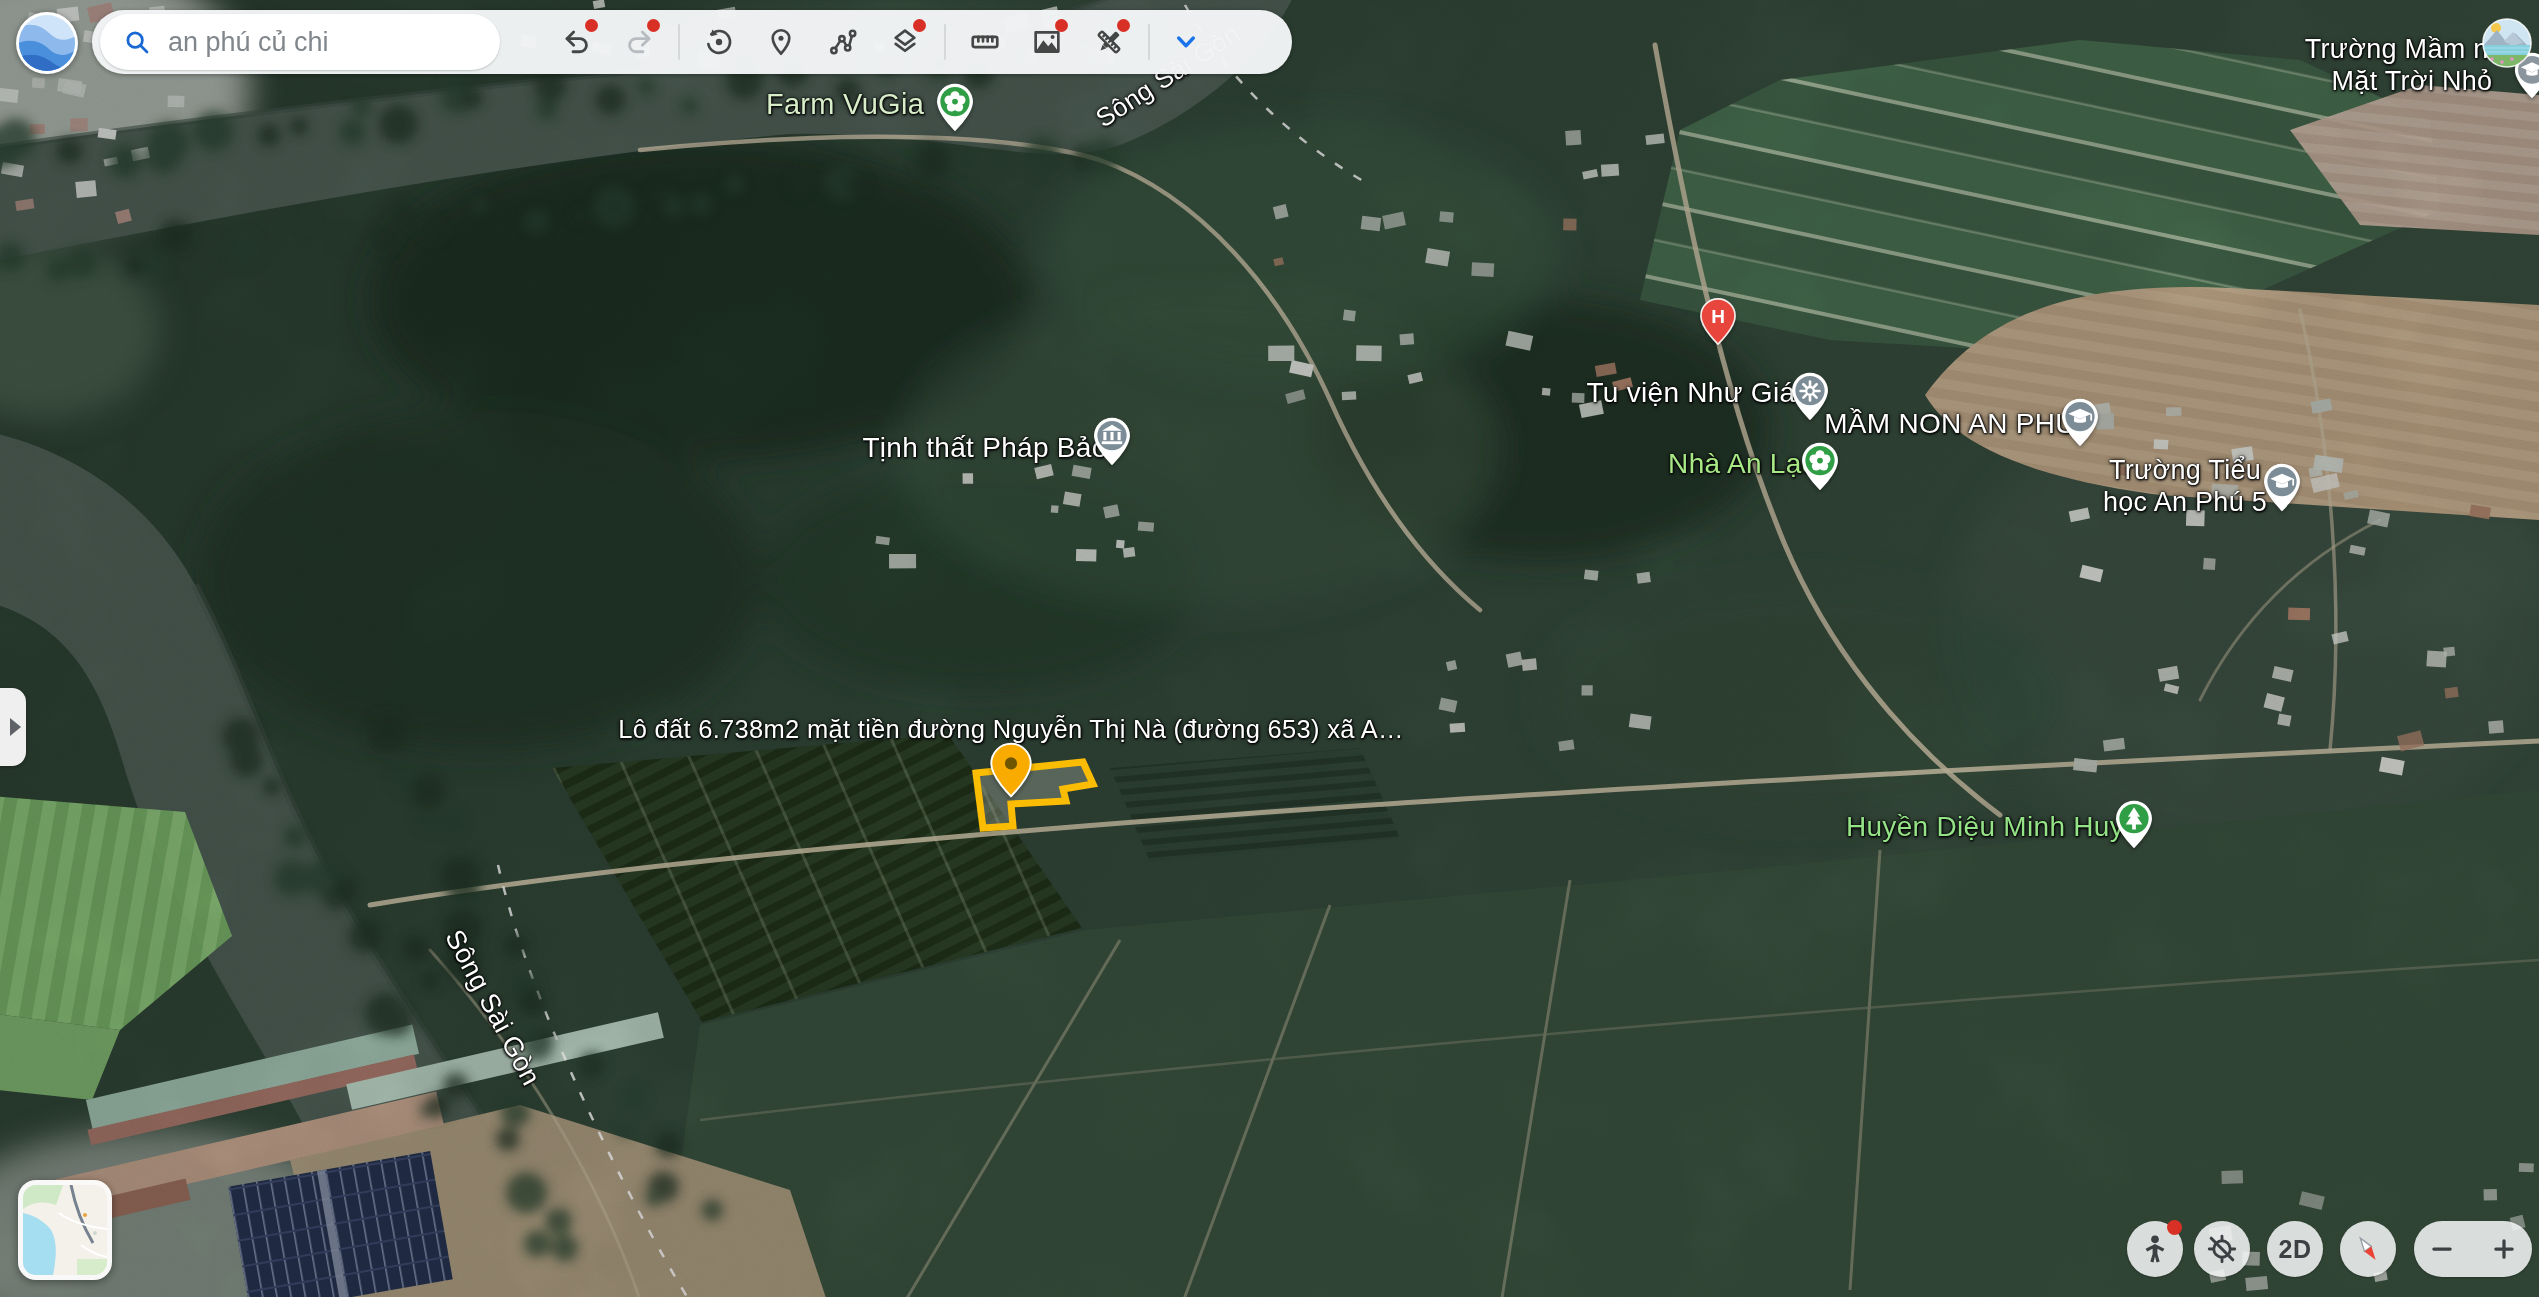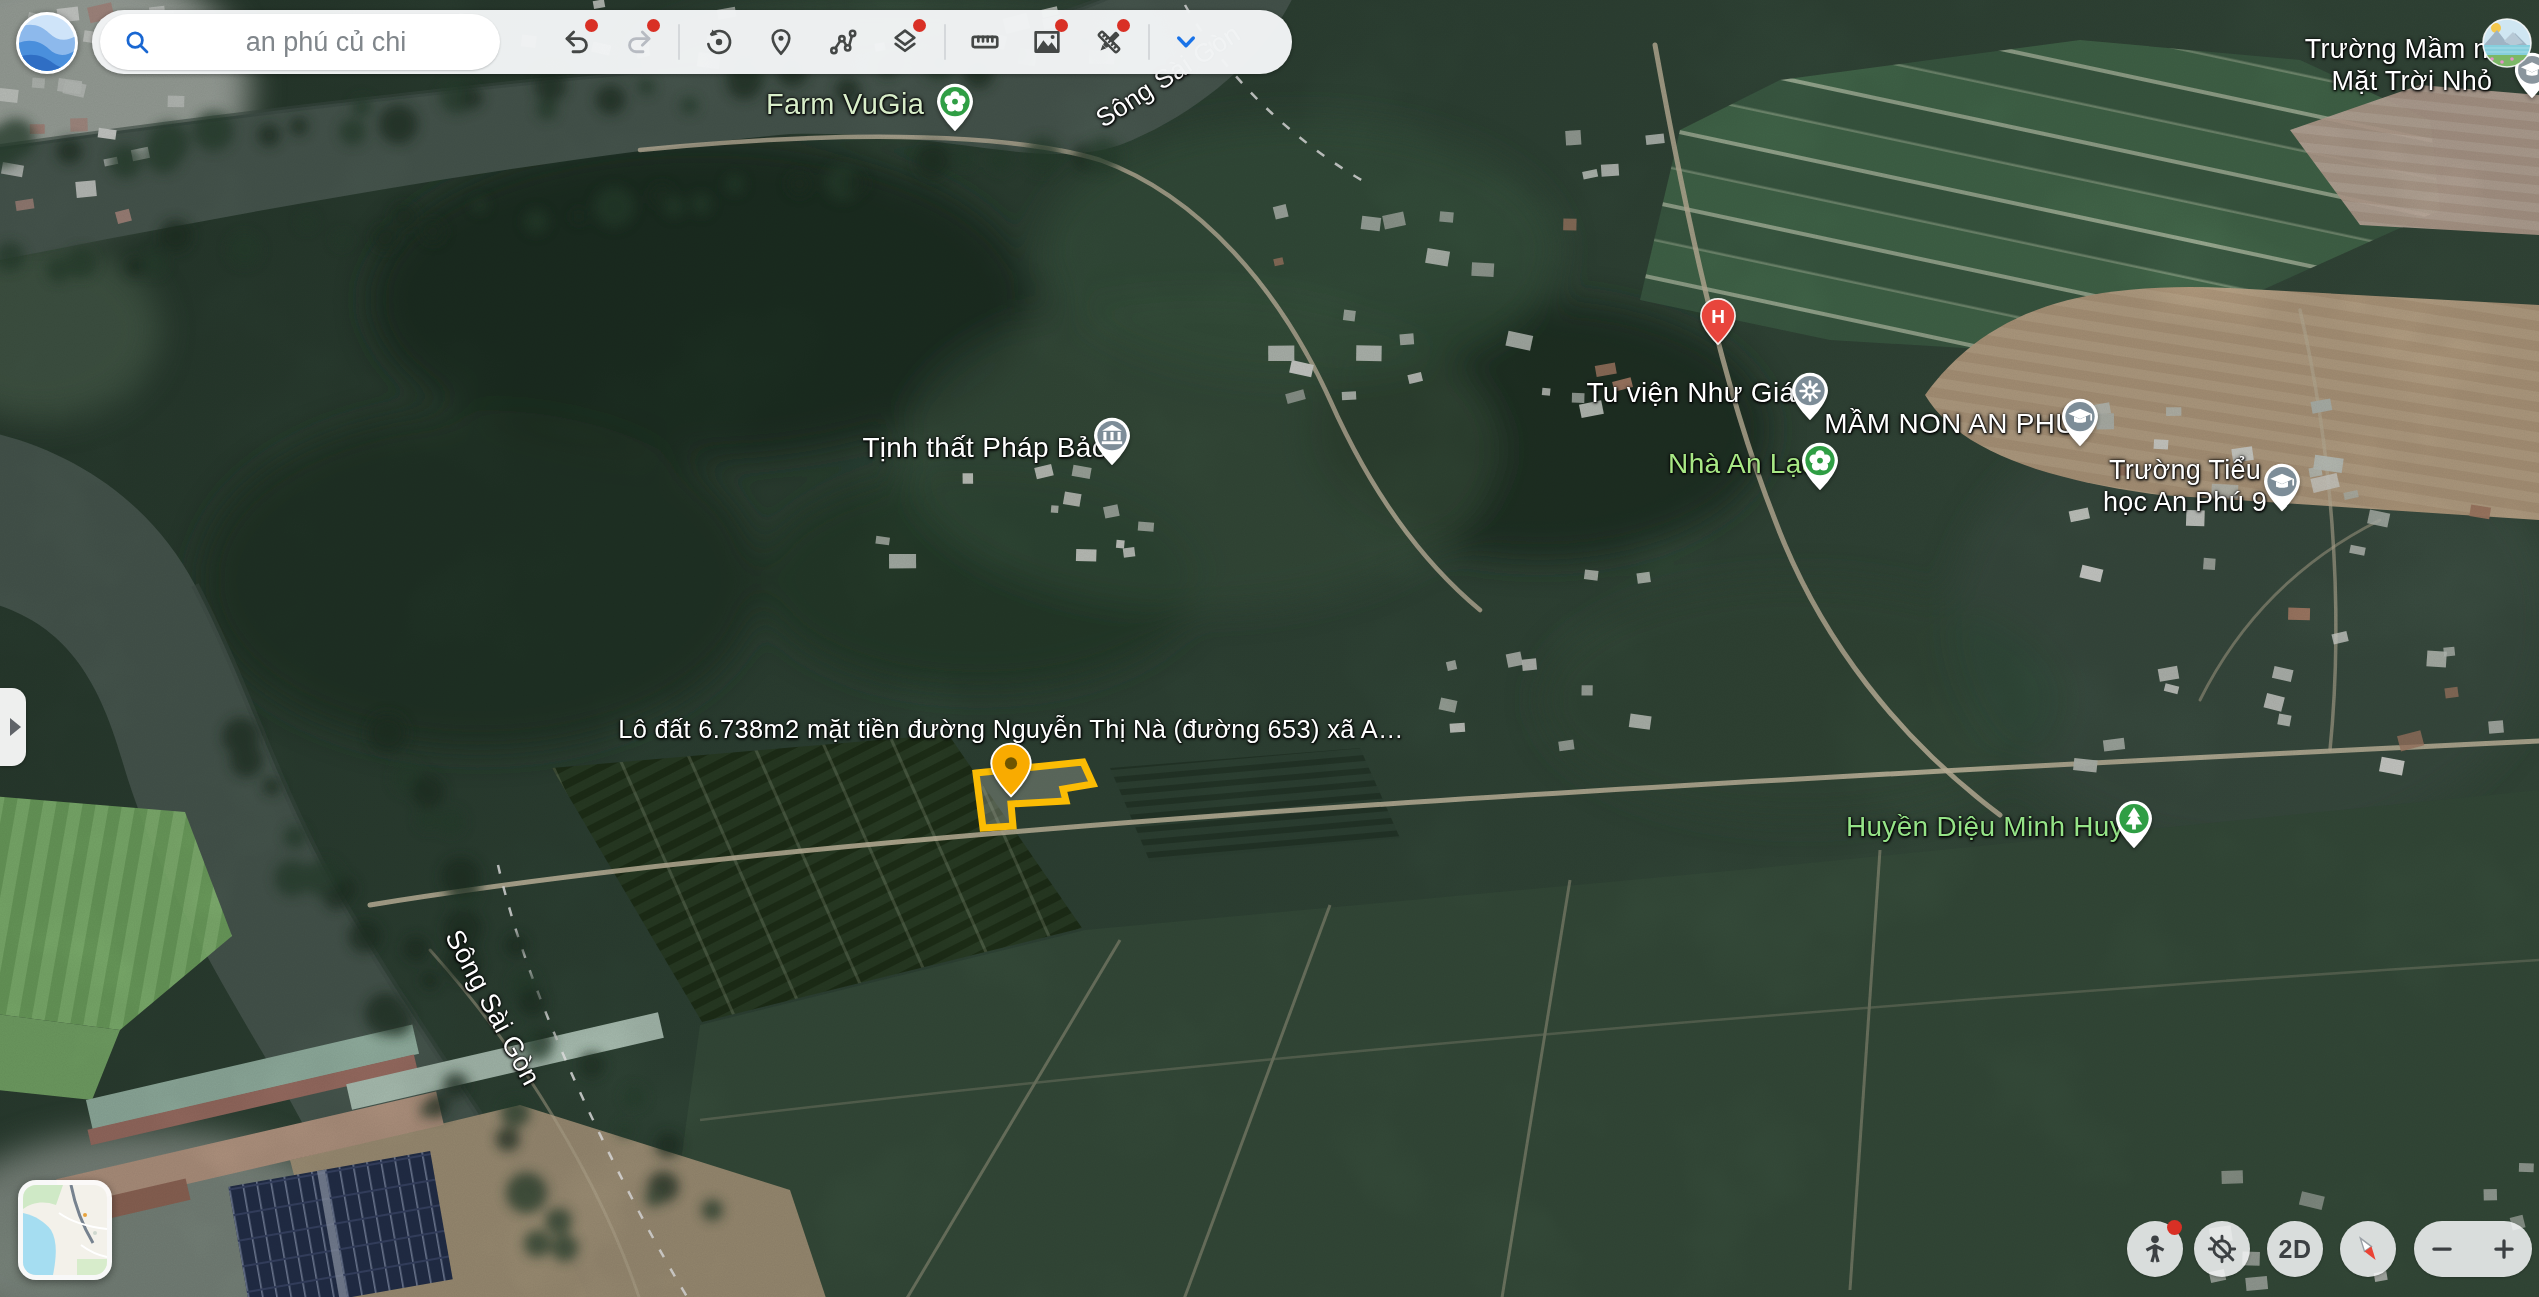--- a/index.html
+++ b/index.html
@@ -27,21 +27,21 @@
   
   #toolbar{position:absolute;left:92px;top:10px;width:1200px;height:64px;z-index:40;
     background:rgba(241,243,244,.98);border-radius:32px;display:flex;align-items:center;
     box-shadow:0 1px 5px rgba(0,0,0,.35);}
   #earth-logo{position:absolute;left:15px;top:11px;width:64px;height:64px;z-index:41;cursor:pointer;
     filter:drop-shadow(0 1px 3px rgba(0,0,0,.4));}
   #search-pill{margin-left:8px;width:400px;height:56px;background:#fff;border-radius:28px;
     display:flex;align-items:center;box-shadow:0 1px 2px rgba(60,64,67,.25);}
   #search-pill .s-icon{margin-left:22px;width:30px;height:30px;flex:0 0 auto;}
   #search-input{border:none;outline:none;background:transparent;font-family:"Liberation Sans",sans-serif;
-    font-size:27px;color:#80868b;margin-left:14px;width:320px;text-align:center;}
+    font-size:27px;color:#80868b;margin-left:14px;width:320px;}
   #tb-buttons{display:flex;align-items:center;column-gap:16px;margin-left:54px;}
   .tb-btn{position:relative;width:46px;height:46px;border:none;background:transparent;border-radius:50%;
     display:flex;align-items:center;justify-content:center;cursor:pointer;color:#444746;padding:0;}
   .tb-btn.disabled{color:#b7bbc2;}
   .tb-btn svg{width:32px;height:32px;}
   .tb-btn .badge{position:absolute;top:0;right:2px;width:13px;height:13px;border-radius:50%;}
   .tb-divider{width:2px;height:36px;background:#d5d8db;border-radius:1px;}
   .tb-btn.more{width:40px;}
 
   
@@ -464,21 +464,21 @@
     </div>
 
   <div id="label-layer">
       <div class="map-label" style="left: 845px; top: 104px; font-size: 29px; color: rgb(216, 238, 201); transform: translate(-50%, -50%);">Farm VuGia</div>
       <div class="map-label" style="left: 1168px; top: 76px; font-size: 26px; color: rgb(255, 255, 255); transform: translate(-50%, -50%) rotate(-33deg); z-index: 5;">Sông Sài Gòn</div>
       <div class="map-label" style="left: 985px; top: 448px; font-size: 28px; color: rgb(255, 255, 255); transform: translate(-50%, -50%);">Tịnh thất Pháp Bảo</div>
       <div class="map-label" style="left: 1698px; top: 393px; font-size: 28px; color: rgb(255, 255, 255); transform: translate(-50%, -50%);">Tu viện Như Giác</div>
       <div class="map-label" style="left: 1950px; top: 424px; font-size: 28px; color: rgb(255, 255, 255); transform: translate(-50%, -50%);">MẦM NON AN PHÚ</div>
       <div class="map-label" style="left: 1742px; top: 464px; font-size: 28px; color: rgb(168, 232, 133); transform: translate(-50%, -50%);">Nhà An Lạc</div>
       <div class="map-label" style="left: 2185px; top: 487px; font-size: 27px; color: rgb(255, 255, 255); transform: translate(-50%, -50%);">Trường Tiểu
-học An Phú 9</div>
+học An Phú 5</div>
       <div class="map-label" style="left: 2412px; top: 66px; font-size: 27px; color: rgb(255, 255, 255); transform: translate(-50%, -50%);">Trường Mầm non
 Mặt Trời Nhỏ</div>
       <div class="map-label" style="left: 1988px; top: 827px; font-size: 28px; color: rgb(149, 227, 135); transform: translate(-50%, -50%);">Huyền Diệu Minh Huy.</div>
       <div class="map-label" style="left: 492px; top: 1008px; font-size: 27px; color: rgb(255, 255, 255); transform: translate(-50%, -50%) rotate(62deg);">Sông Sài Gòn</div>
     </div>
   <div id="pin-layer">
       <div class="pin" style="left: 935px; top: 81.58px;">
         <svg viewBox="0 0 36 46" width="40" height="51">
           <path d="M18 1.5 C9 1.5 1.8 8.7 1.8 17.7 C1.8 29 18 44.5 18 44.5 C18 44.5 34.2 29 34.2 17.7 C34.2 8.7 27 1.5 18 1.5 Z" fill="#ffffff"></path>
           <circle cx="18" cy="17.7" r="13.2" fill="#2f9e44"></circle>

